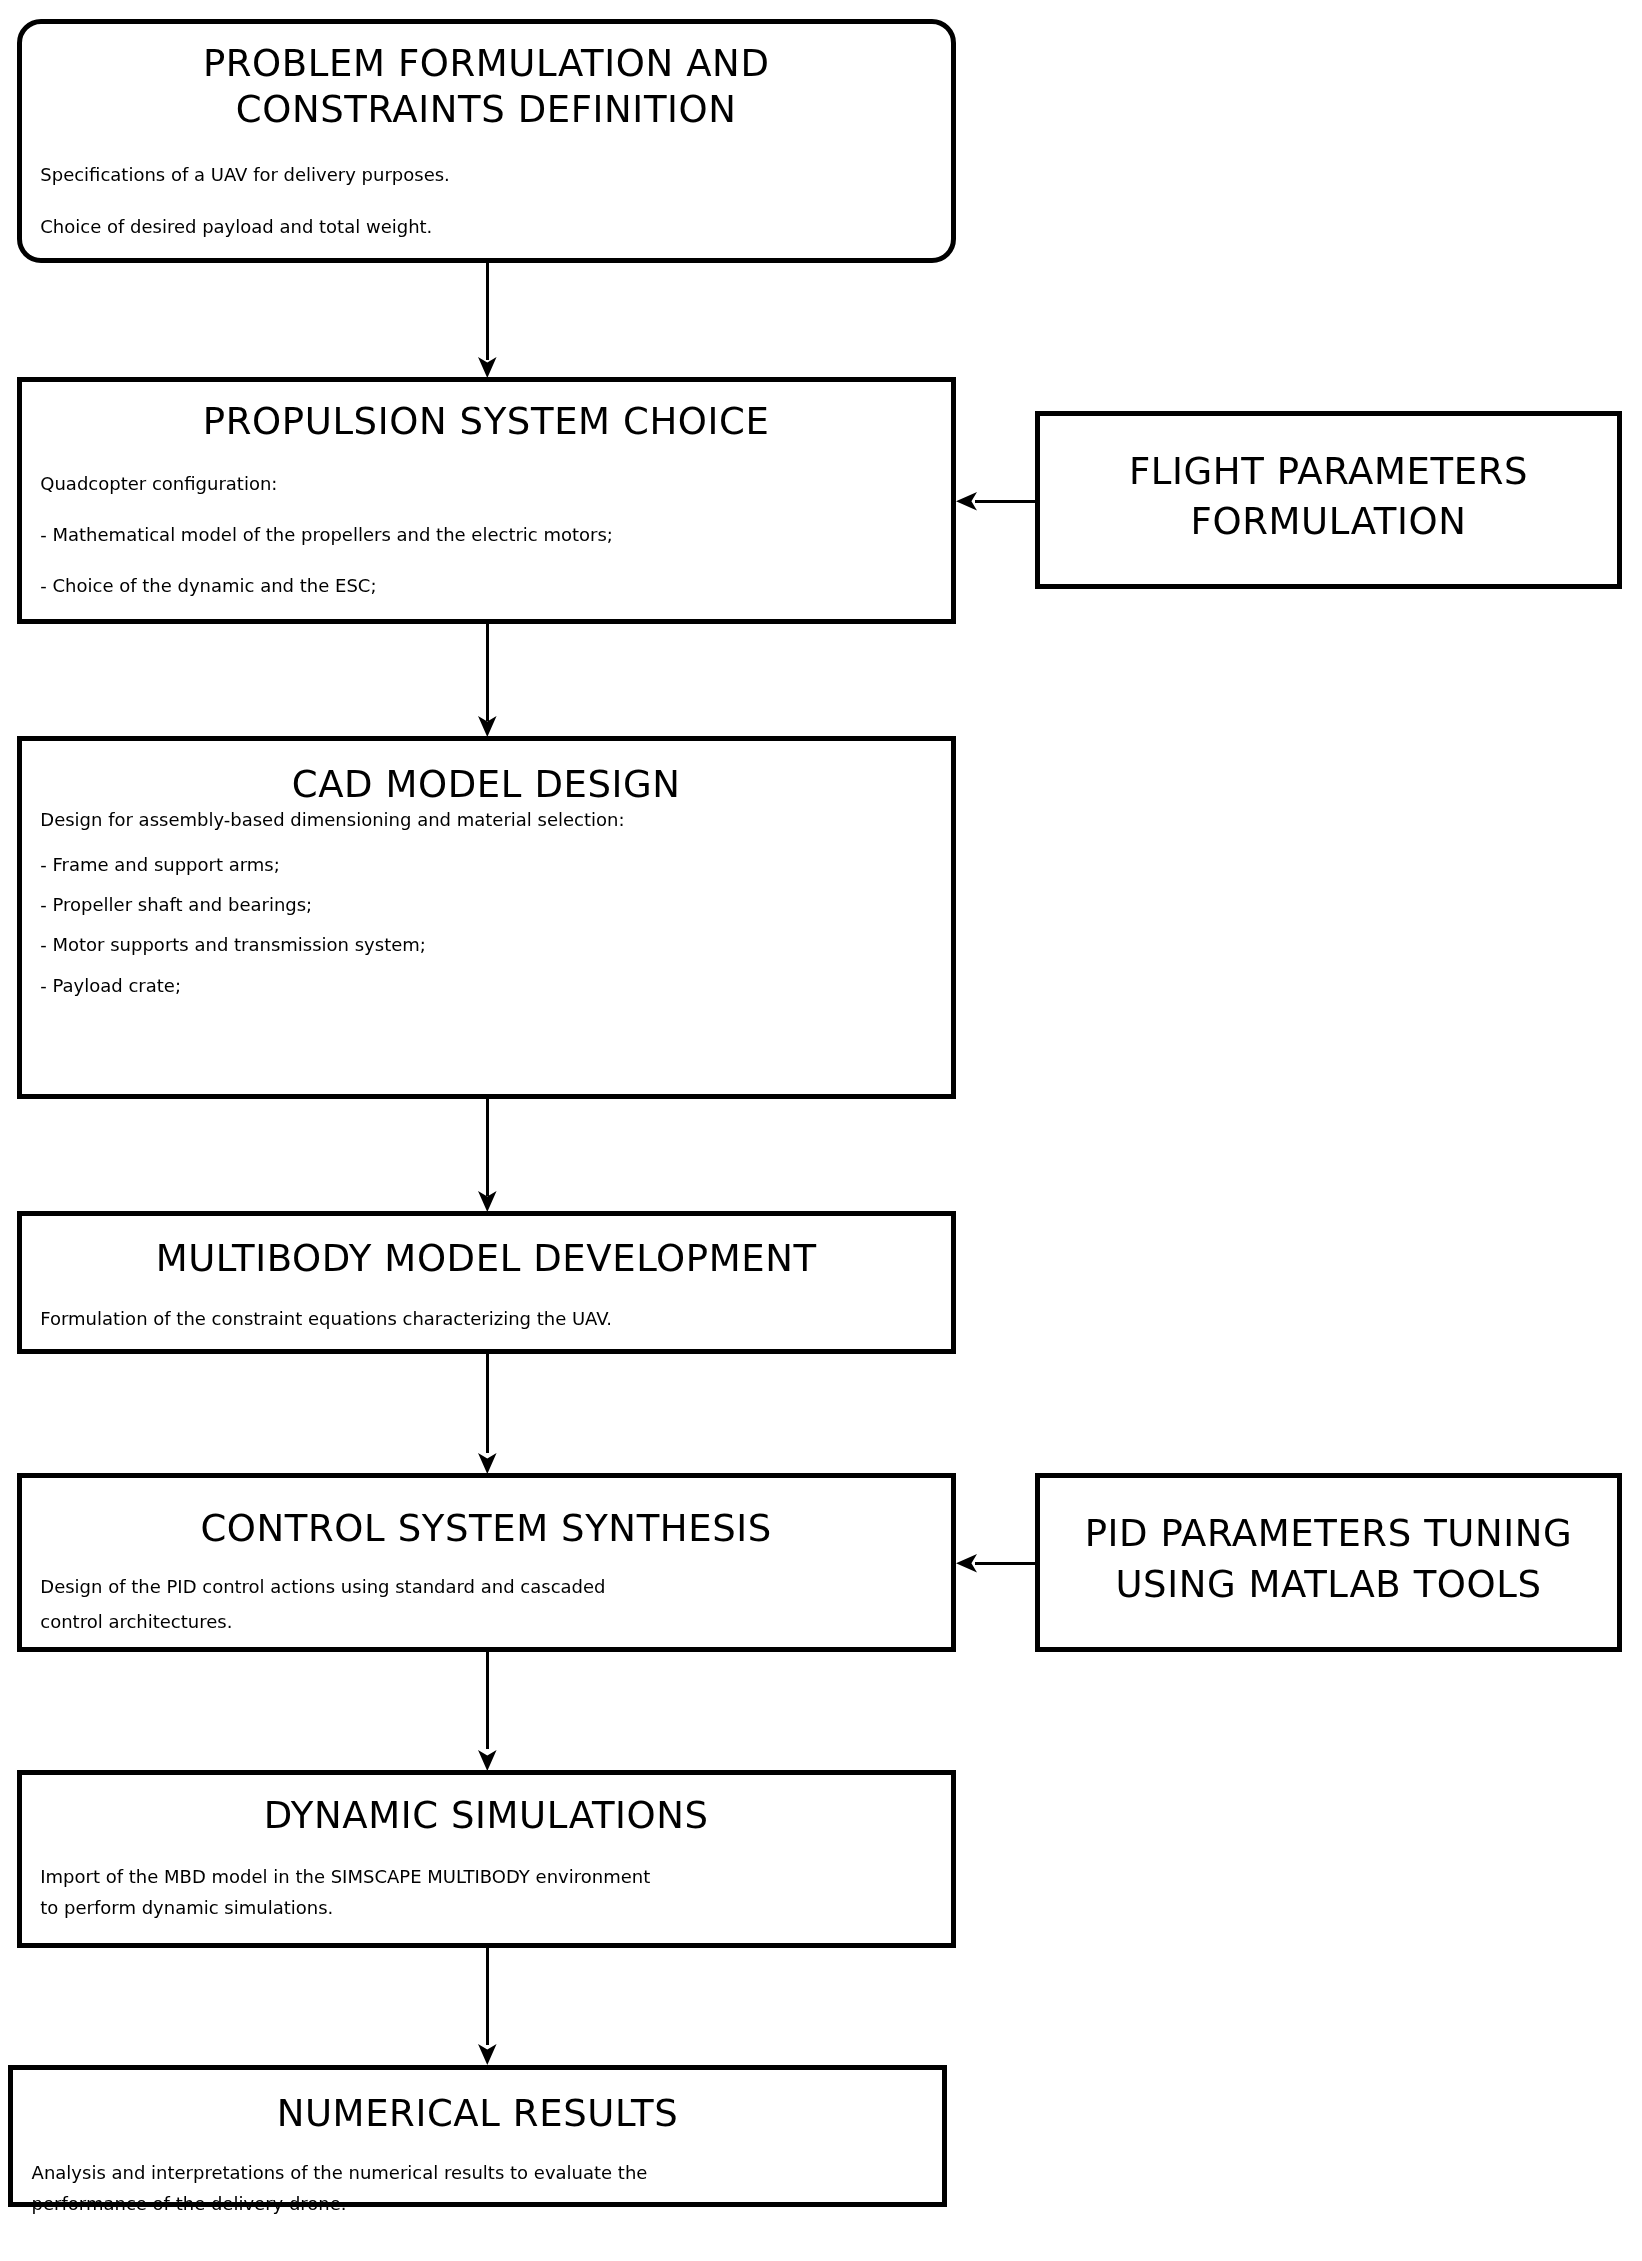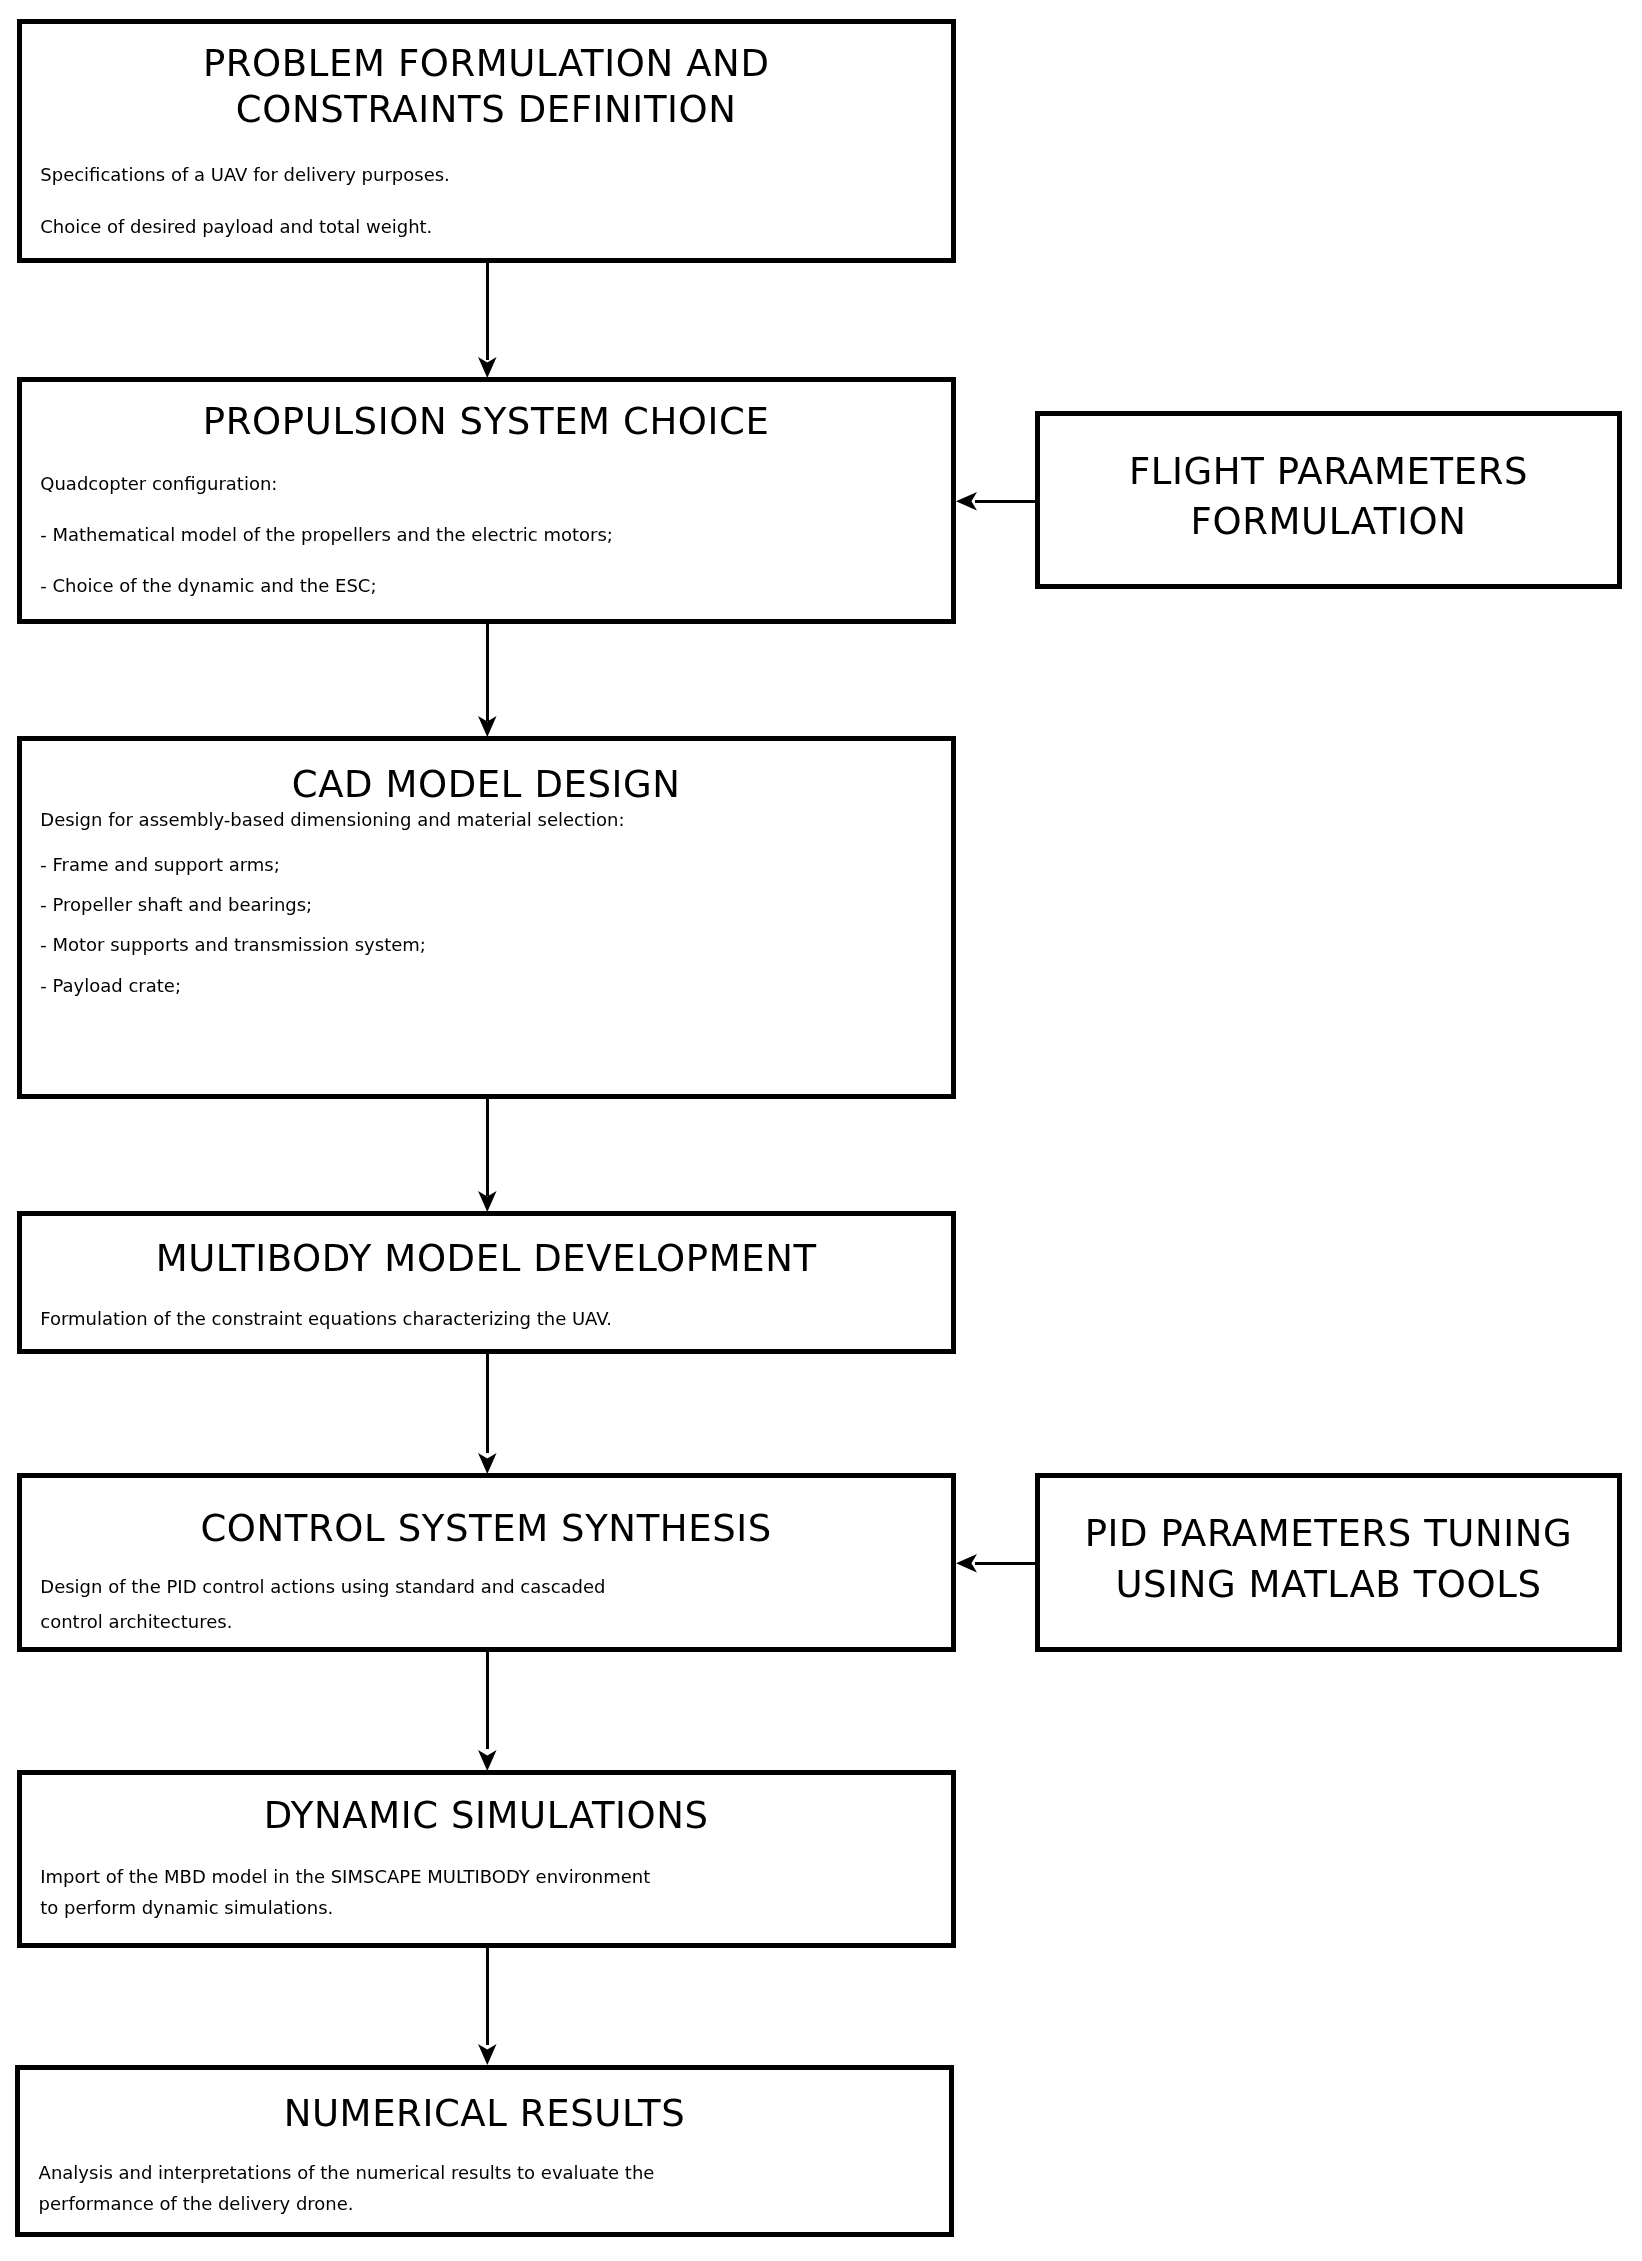--- a/index.html
+++ b/index.html
@@ -49,21 +49,21 @@
     position: absolute;
     display: block;
   }
   .arrowhead polygon { fill: #000000; }
 </style>
 </head>
 <body>
 
 <div class="canvas">
 
-  <div class="box" style="left:16.7px; top:18.6px; width:939px; height:244px;">
+  <div class="box" style="left:16.7px; top:18.6px; width:939px; height:244px;border-radius:24px;">
     <div class="title-line" style="top:21px">PROBLEM FORMULATION AND</div>
     <div class="title-line" style="top:67px">CONSTRAINTS DEFINITION</div>
     <div class="body-line" style="top:142px">Specifications of a UAV for delivery purposes.</div>
     <div class="body-line" style="top:194px">Choice of desired payload and total weight.</div>
   </div>
 
   <div class="vline" style="left:486px; top:260px; height:100px;"></div>
   <svg class="arrowhead" style="left:478px; top:357px;" width="18.6" height="21" viewBox="0 0 30 34">
     <polygon points="0,0 15,9 30,0 15,34"></polygon>
   </svg>
@@ -139,20 +139,20 @@
     <div class="title-line" style="top:21.6px">DYNAMIC SIMULATIONS</div>
     <div class="body-line" style="top:93px">Import of the MBD model in the SIMSCAPE MULTIBODY environment</div>
     <div class="body-line" style="top:124px">to perform dynamic simulations.</div>
   </div>
 
   <div class="vline" style="left:486px; top:1946px; height:99px;"></div>
   <svg class="arrowhead" style="left:478px; top:2044px;" width="18.6" height="21" viewBox="0 0 30 34">
     <polygon points="0,0 15,9 30,0 15,34"></polygon>
   </svg>
 
-  <div class="box" style="left:15px; top:2065px; width:939px; height:172px;">
+  <div class="box" style="left:8px; top:2065px; width:939px; height:142px;">
     <div class="title-line" style="top:25px">NUMERICAL RESULTS</div>
     <div class="body-line" style="top:94px">Analysis and interpretations of the numerical results to evaluate the</div>
     <div class="body-line" style="top:125px">performance of the delivery drone.</div>
   </div>
 
 </div>
 
 
 </body></html>

